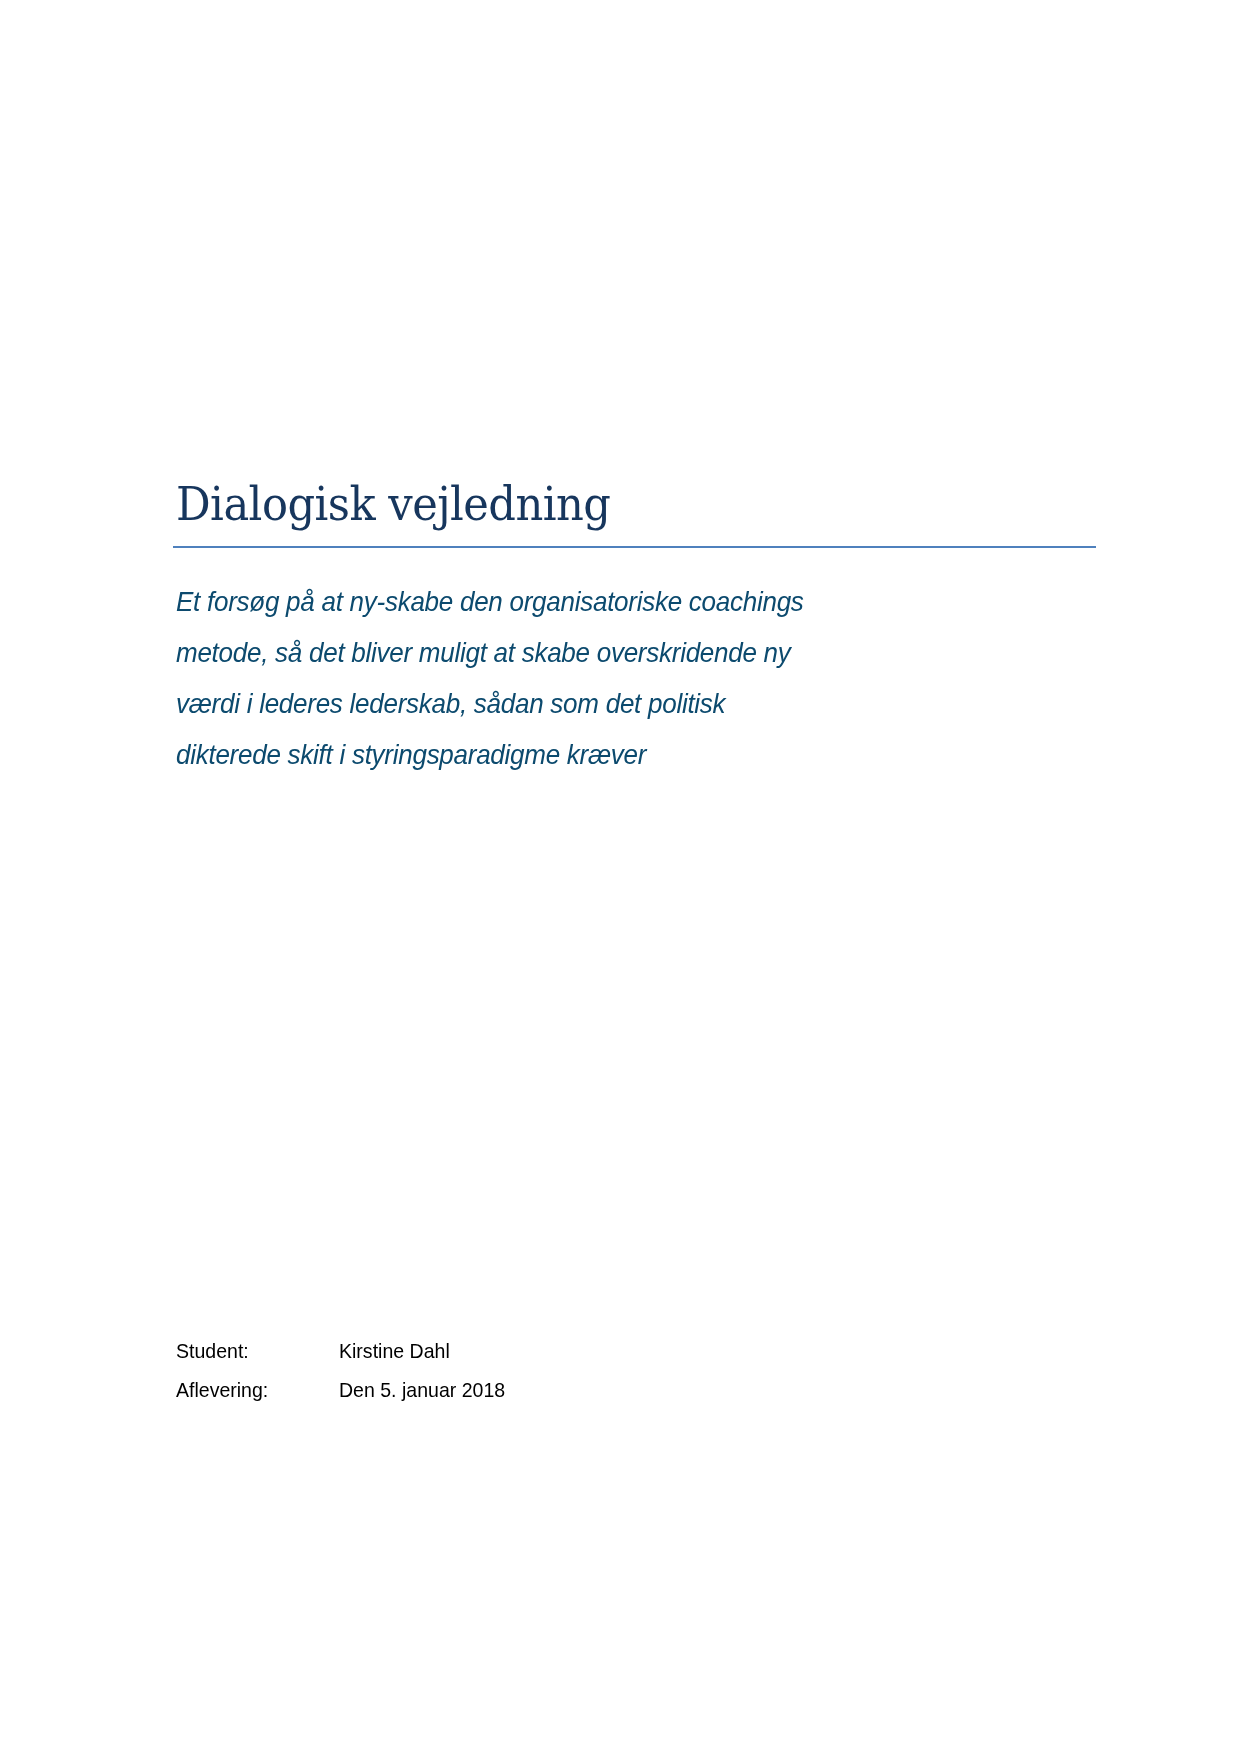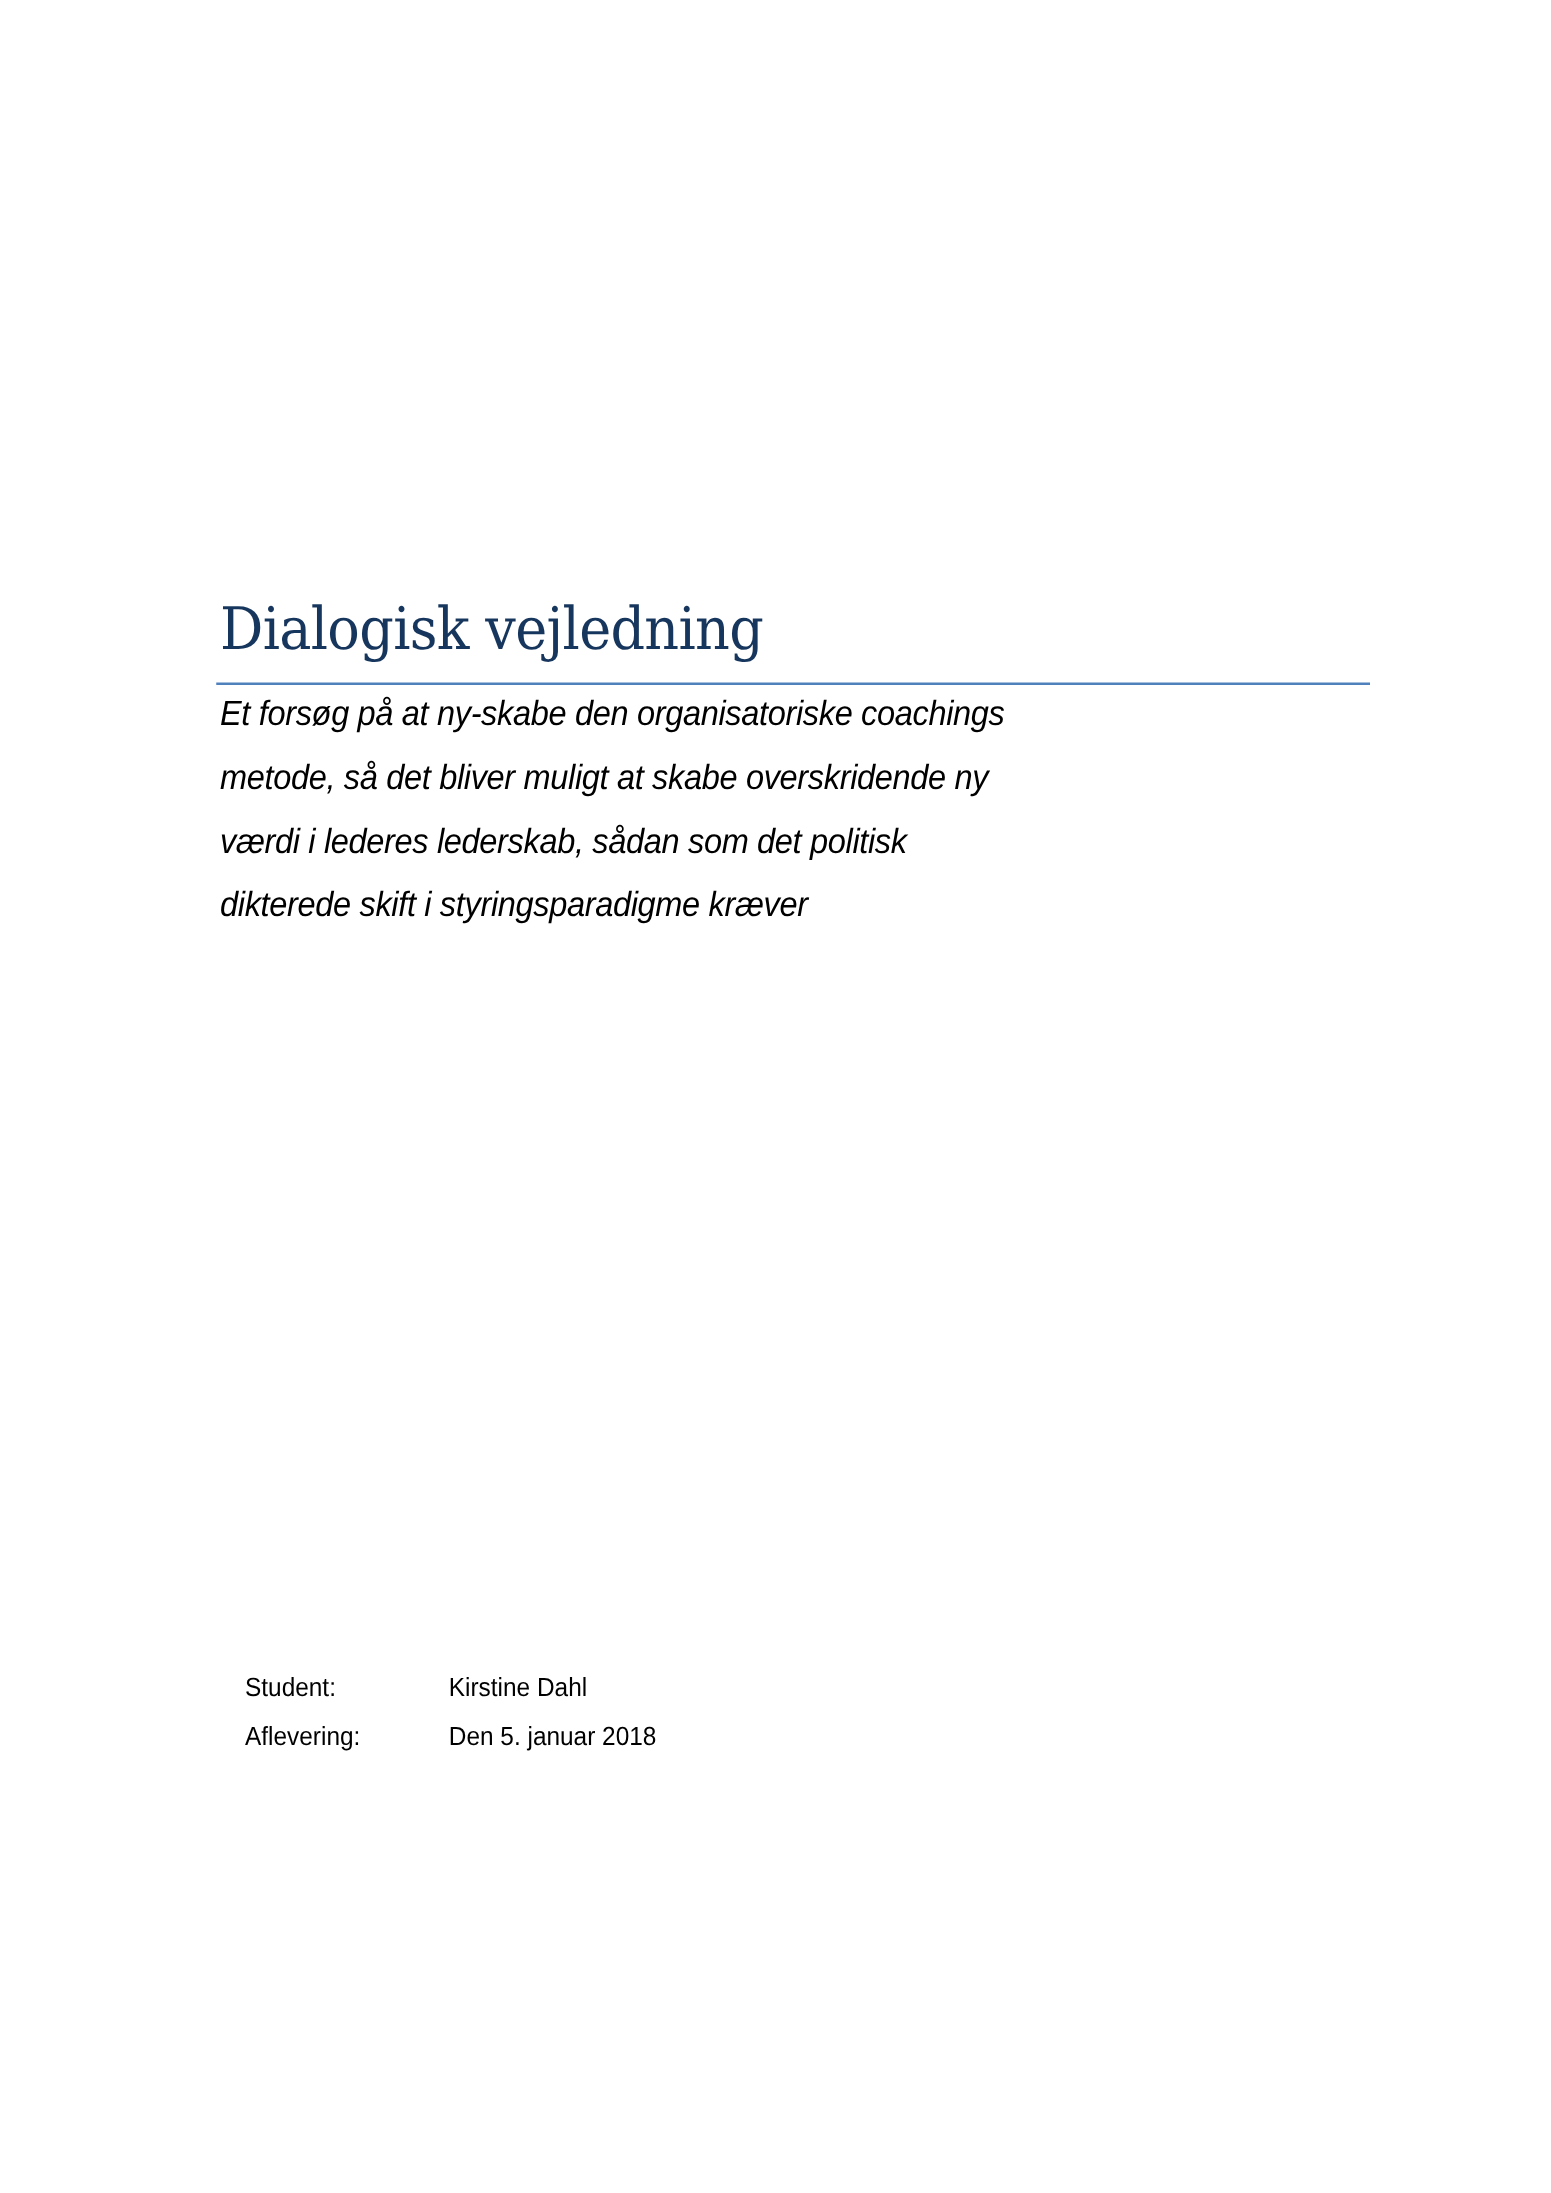--- a/index.html
+++ b/index.html
@@ -42,49 +42,48 @@
       position: absolute;
       left: 173px;
       top: 546px;
       width: 923px;
       height: 2px;
       background: #4f81bd;
     }
     .subtitle {
       position: absolute;
       left: 176px;
-      top: 545px;
+      top: 576px;
       width: 820px;
       margin: 0;
       font-family: "Liberation Sans", "DejaVu Sans", sans-serif;
       font-style: italic;
       font-size: 28px;
       line-height: 51px;
-      color: #000000;
+      color: #0c4a6e;
       letter-spacing: -0.3px;
     }
     .subtitle .line {
       display: block;
       white-space: nowrap;
       transform: scaleX(0.93);
       transform-origin: left center;
     }
     .meta {
       position: absolute;
       left: 176px;
       top: 1332px;
       font-family: "Liberation Sans", "DejaVu Sans", sans-serif;
       font-size: 21px;
       line-height: 38.5px;
       color: #000000;
     }
     .meta-row {
       display: flex;
       white-space: nowrap;
-      margin-left: 20px;
     }
     .meta-label {
       width: 163px;
       display: inline-block;
       transform: scaleX(0.93);
       transform-origin: left center;
     }
     .meta-value {
       display: inline-block;
       transform: scaleX(0.93);

